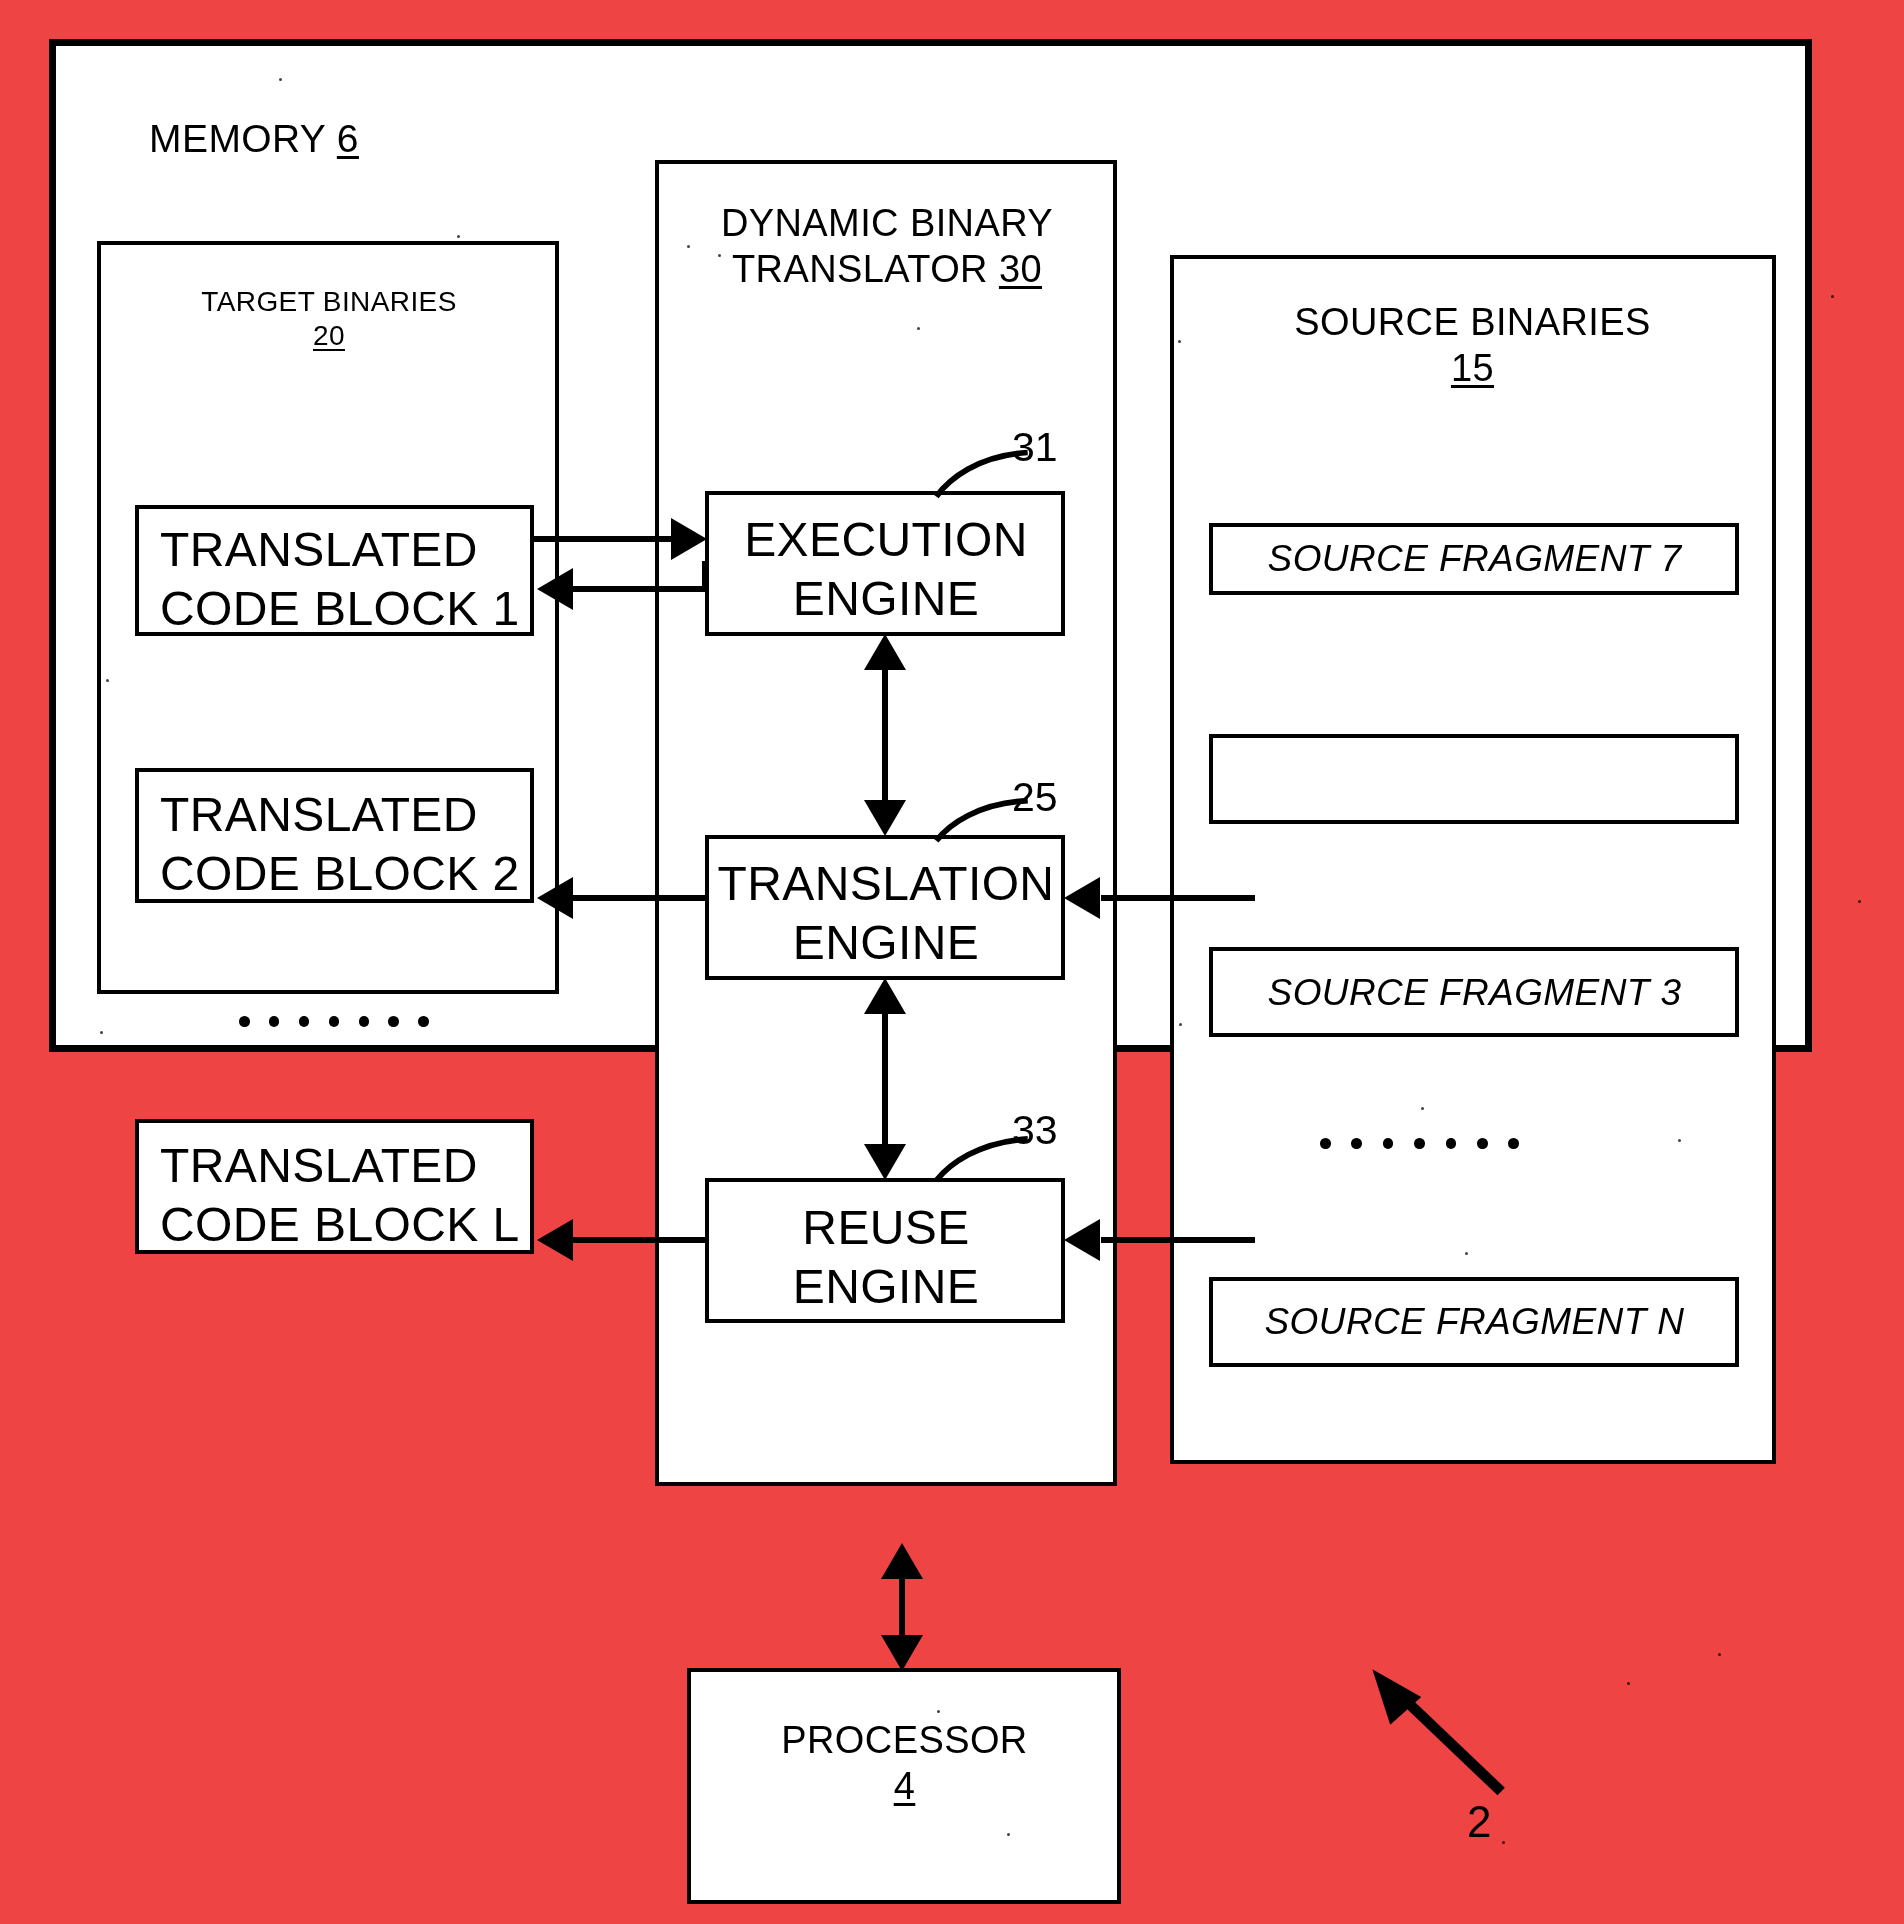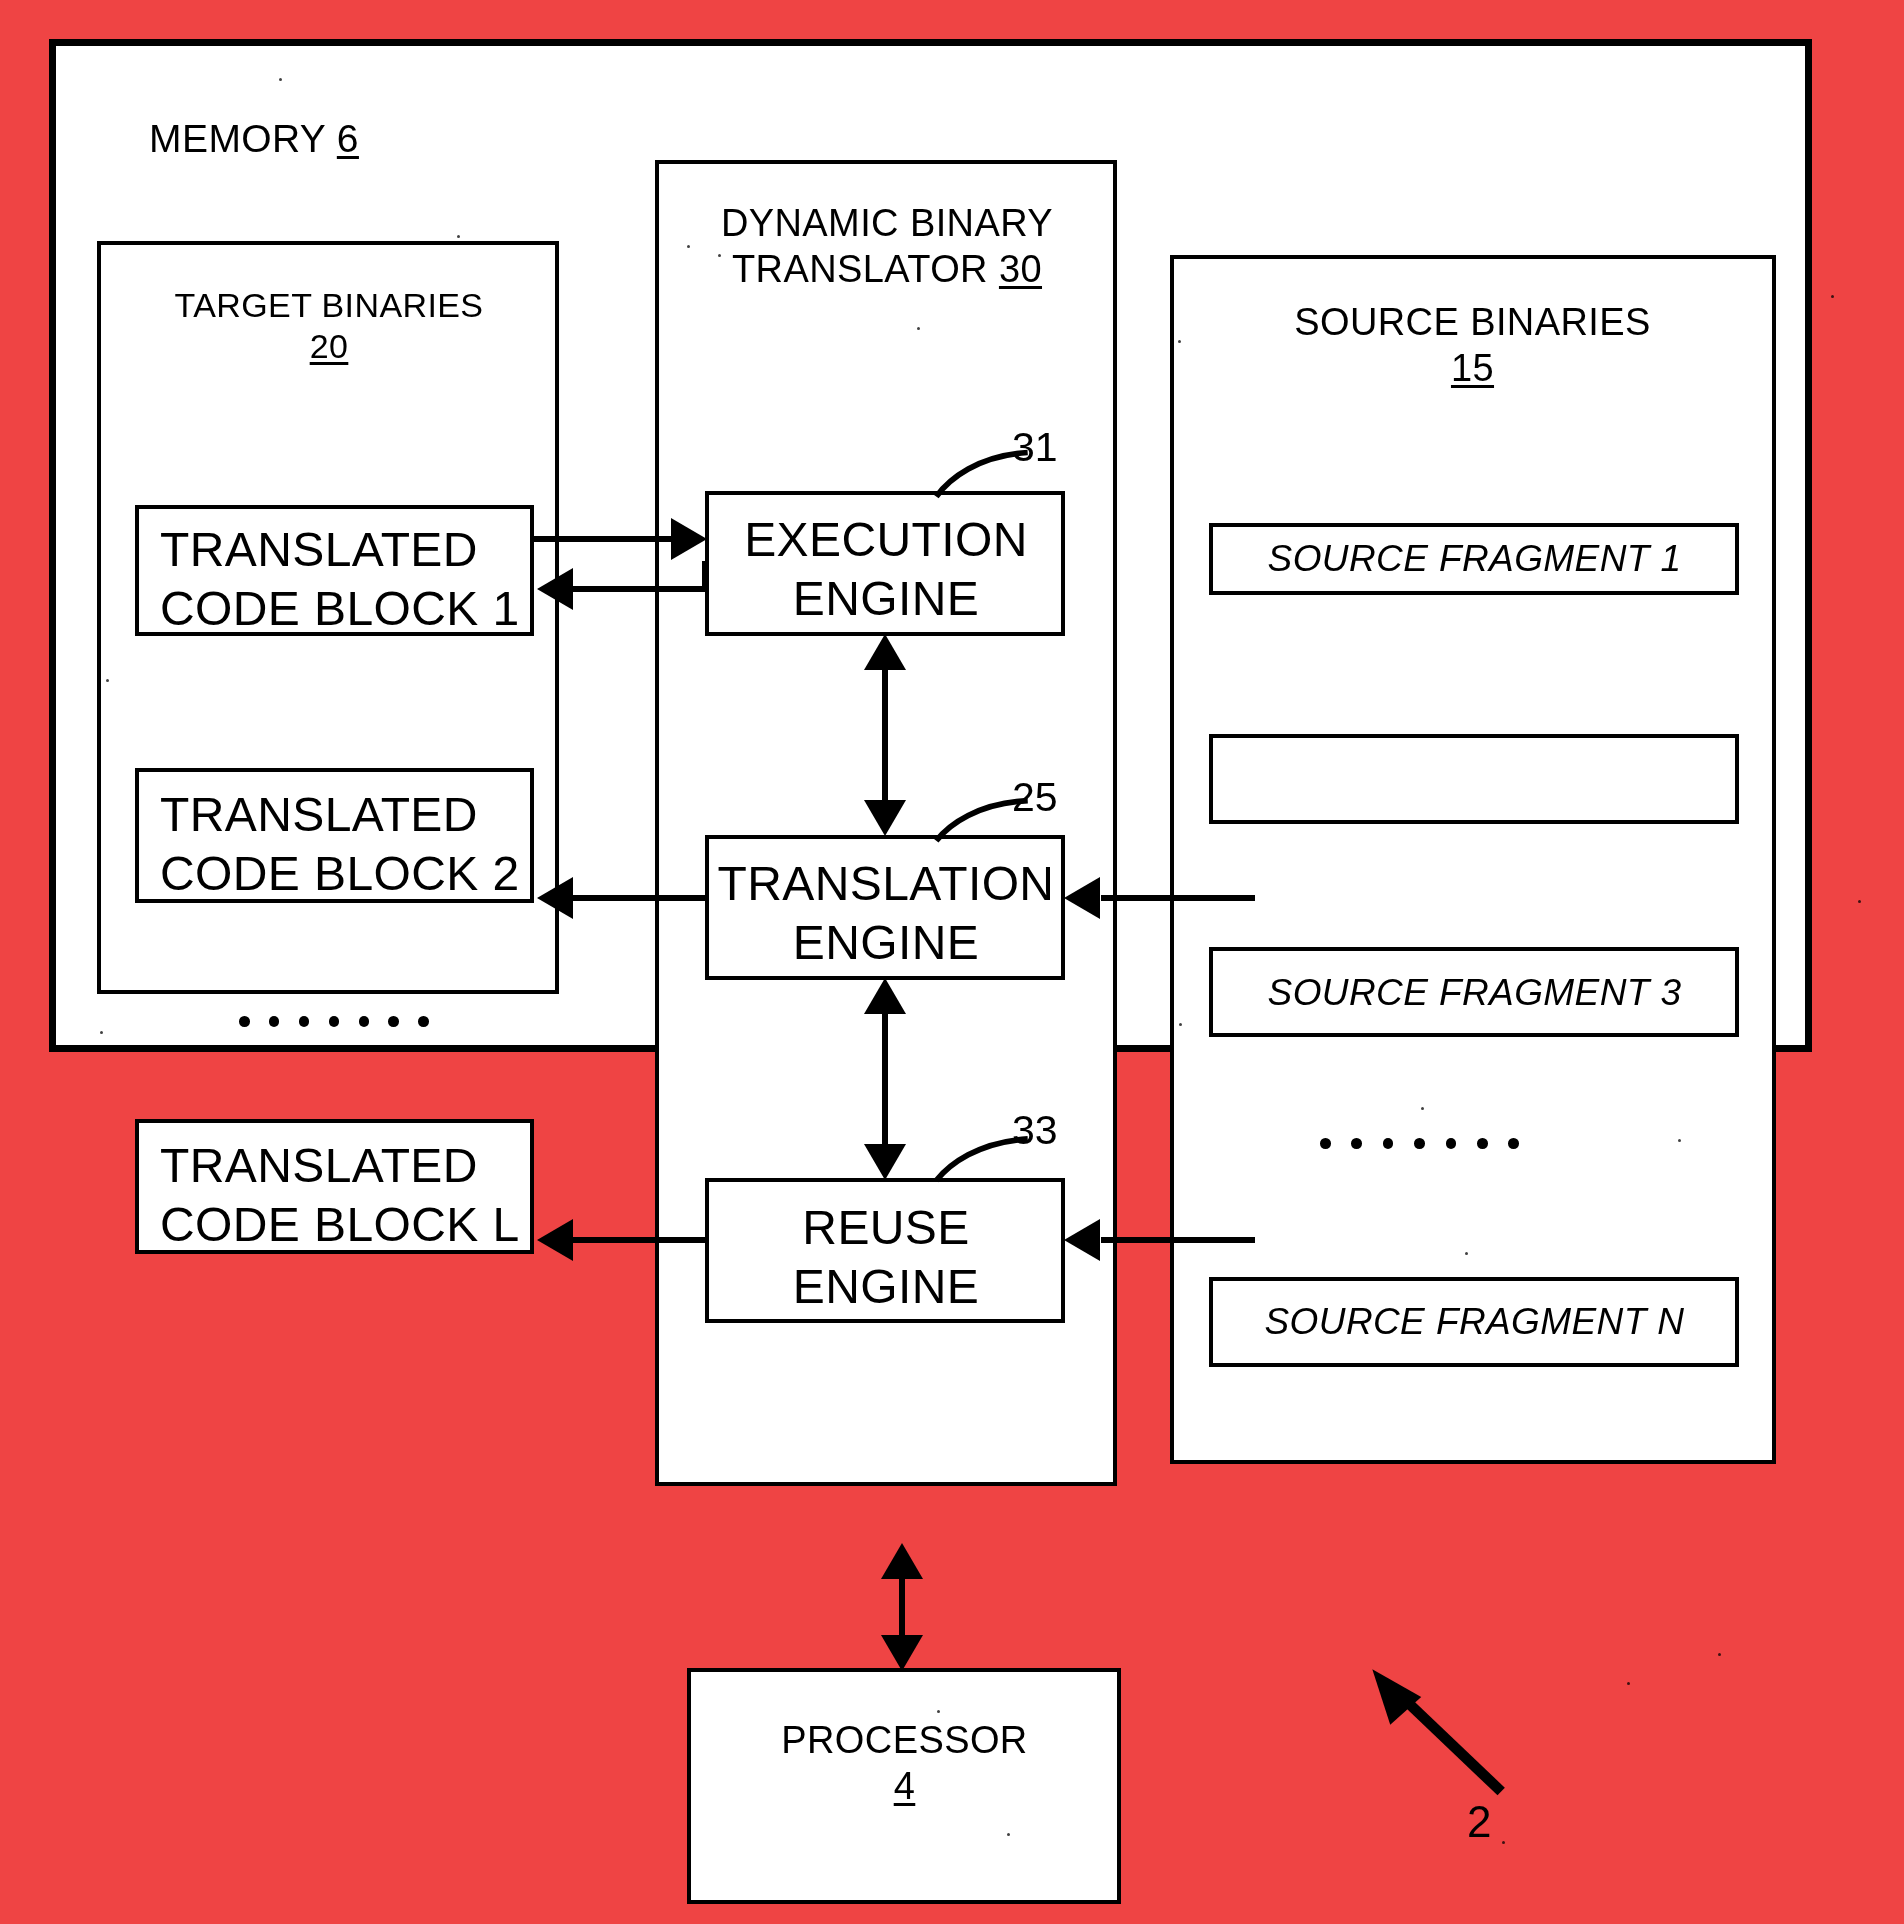--- a/index.html
+++ b/index.html
@@ -107,21 +107,21 @@
 <body>
 
 <div id="canvas">
 
   <div class="box outer-frame" style="left:49px; top:39px; width:1763px; height:1013px;"></div>
 
   <div class="label center" style="left:115px; top:115px; width:278px; font-size:39px;"><span>MEMORY</span> <span class="u">6</span></div>
 
   <div class="box" style="left:97px; top:241px; width:462px; height:753px;"></div>
 
-  <div class="label center" style="left:106px; top:285px; width:446px; font-size:34px;"><span>TARGET BINARIES</span><br><span class="u">20</span></div>
+  <div class="label center" style="left:106px; top:285px; width:446px; font-size:28px;"><span>TARGET BINARIES</span><br><span class="u">20</span></div>
 
   <div class="box" style="left:135px; top:505px; width:399px; height:131px;"></div>
   <div class="label left" style="left:160px; top:521px; width:376px;">TRANSLATED
 CODE BLOCK 1</div>
 
   <div class="box" style="left:135px; top:768px; width:399px; height:135px;"></div>
   <div class="label left" style="left:160px; top:786px; width:376px;">TRANSLATED
 CODE BLOCK 2</div>
 
   <div class="ellipsis" style="left:239px; top:1015px; width:190px; height:13px;">
@@ -164,21 +164,21 @@
   <div class="ref-num" style="left:1012px; top:1110px;">33</div>
   <svg class="leader" style="left:933px; top:1133px; width:98px; height:51px;" viewBox="0 0 120 62">
     <path d="M4 58 C 20 38, 55 11, 116 7" stroke="#000" stroke-width="7" fill="none"></path>
   </svg>
 
   <div class="box" style="left:1170px; top:255px; width:606px; height:1209px;"></div>
 
   <div class="label center" style="left:1178px; top:299px; width:589px; font-size:38px;"><span>SOURCE BINARIES</span><br><span class="u">15</span></div>
 
   <div class="box thin" style="left:1209px; top:523px; width:530px; height:72px;"></div>
-  <div class="label center ital" style="left:1215px; top:536px; width:519px; font-size:37px;">SOURCE FRAGMENT 1</div>
+  <div class="label center ital" style="left:1215px; top:536px; width:519px; font-size:37px;">SOURCE FRAGMENT 7</div>
 
   <div class="box thin" style="left:1209px; top:734px; width:530px; height:90px;"></div>
 
   <div class="box thin" style="left:1209px; top:947px; width:530px; height:90px;"></div>
   <div class="label center ital" style="left:1215px; top:970px; width:519px; font-size:37px;">SOURCE FRAGMENT 3</div>
 
   <div class="ellipsis" style="left:1320px; top:1137px; width:199px; height:13px;">
     <span></span>
     <span></span>
     <span></span>

